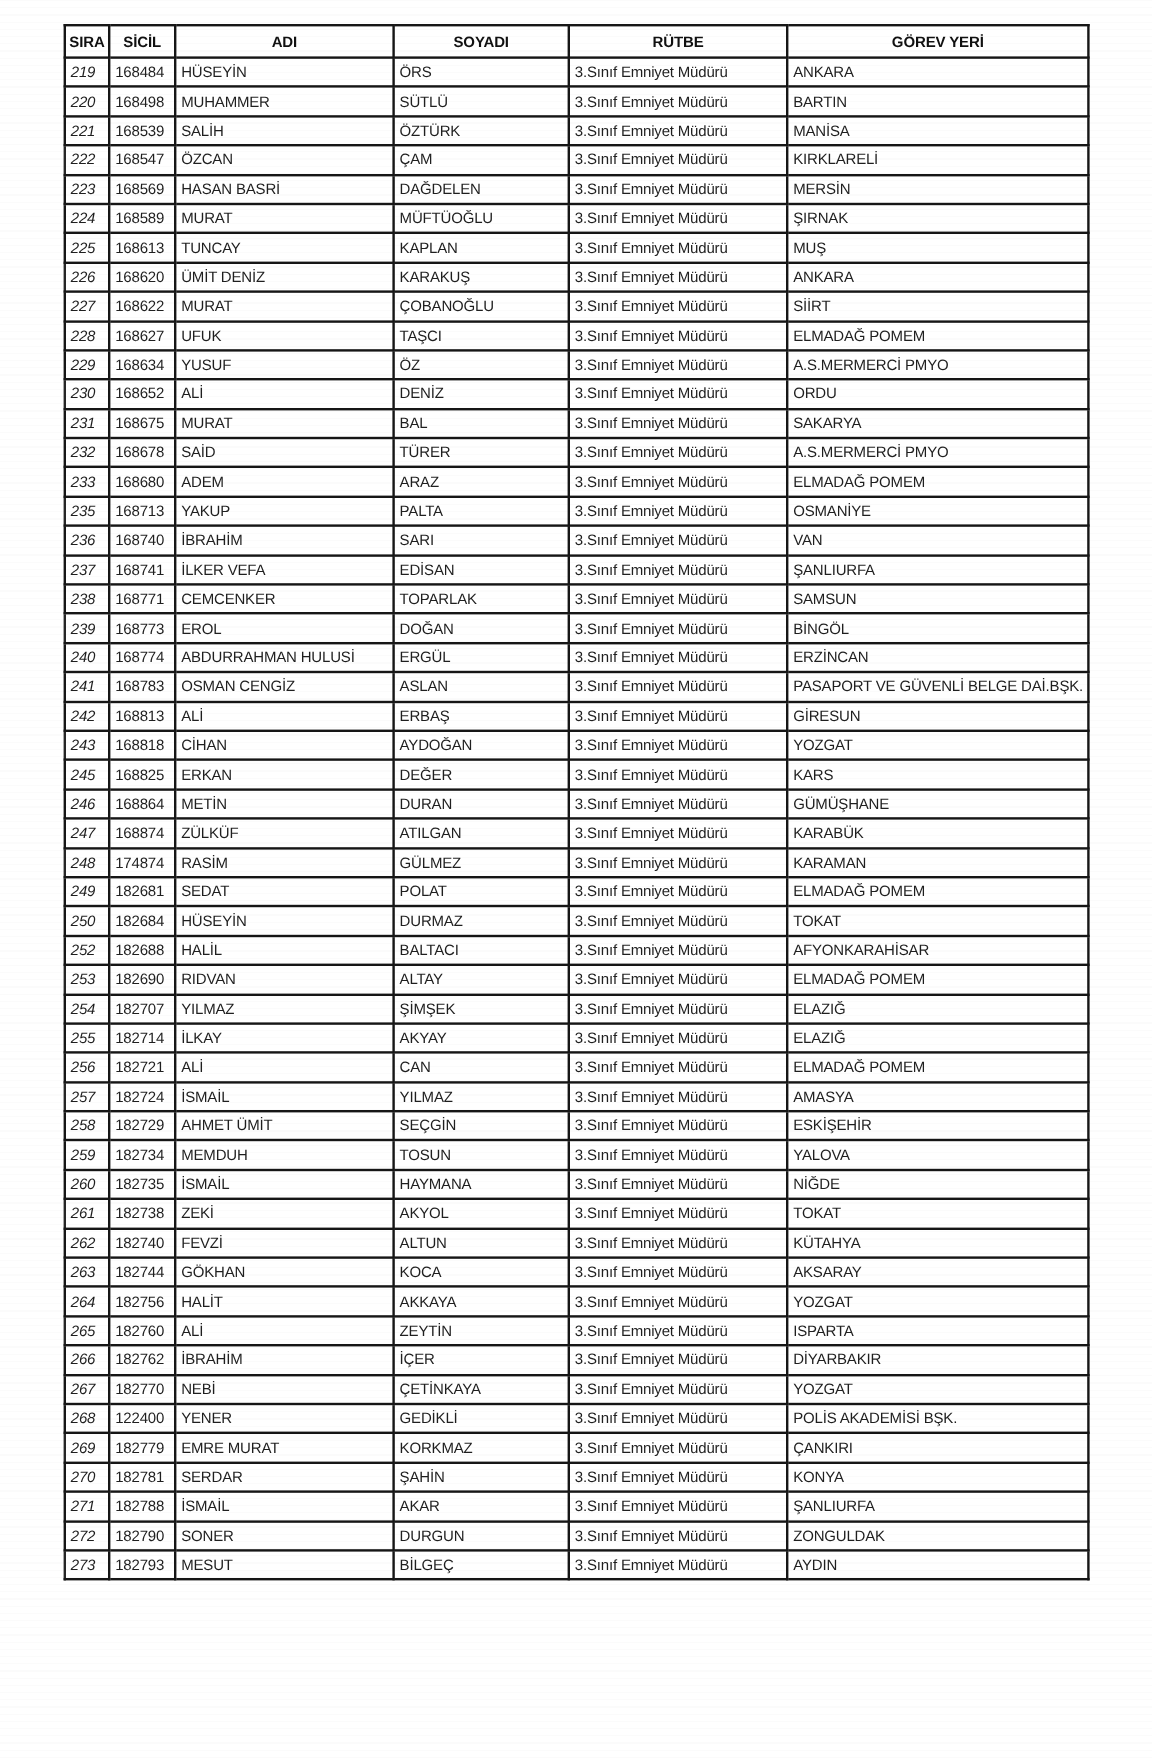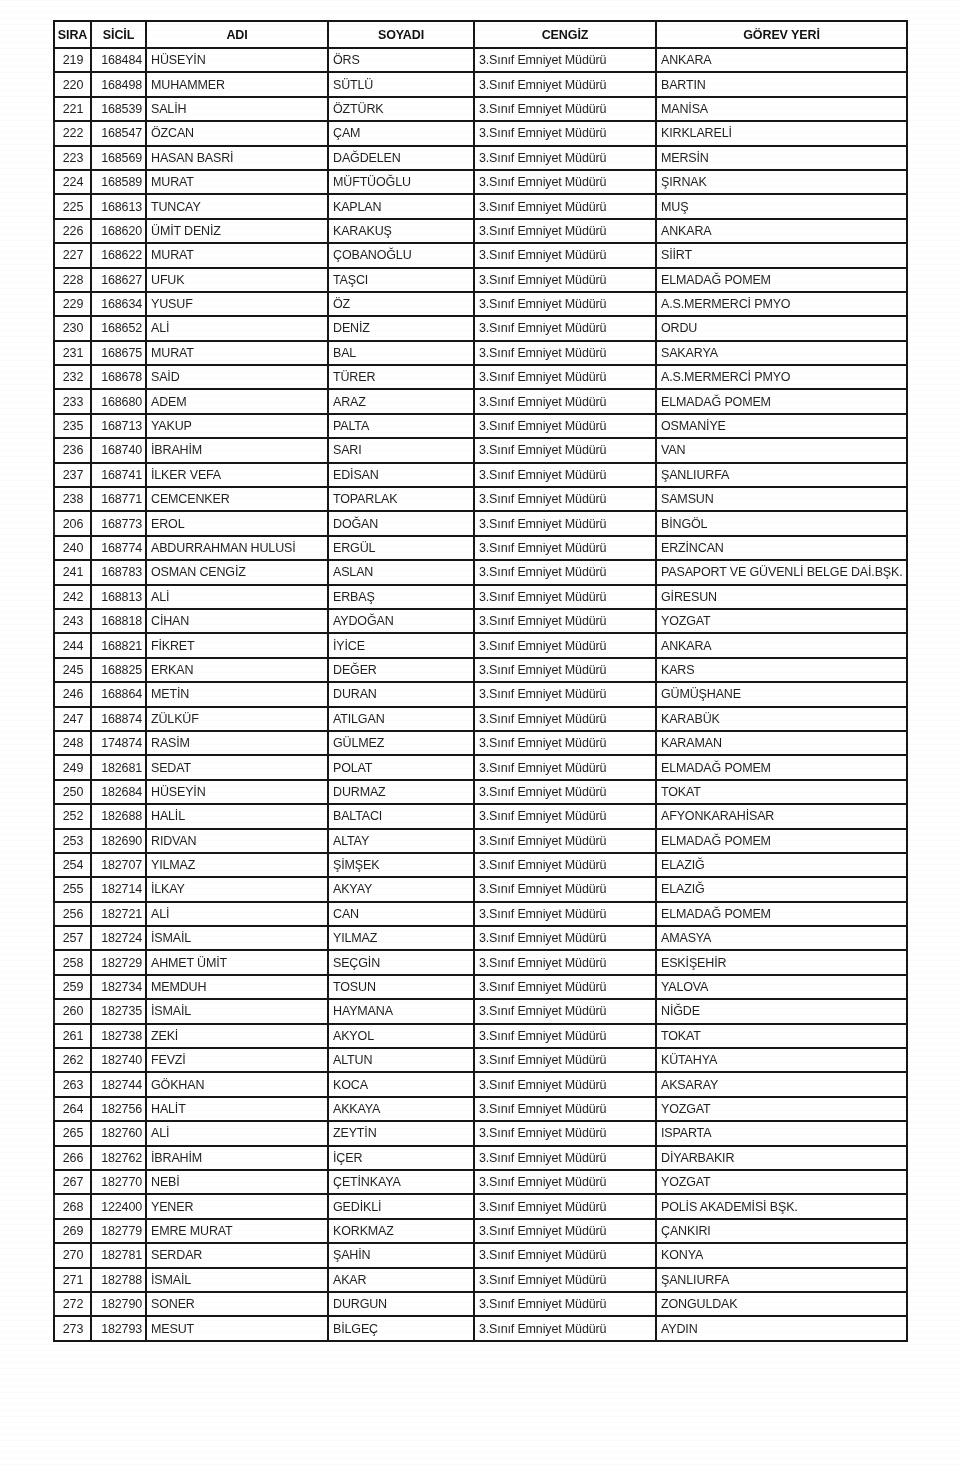--- a/index.html
+++ b/index.html
@@ -48,22 +48,22 @@
     letter-spacing: -0.1px;
     color: #111;
   }
   table.personnel td {
     height: 22.4px;
     font-size: 12.5px;
     padding: 0 3px 0 4px;
     letter-spacing: -0.15px;
     color: #1f1f1f;
   }
-  td.col-sira   { text-align: center; }
-  td.col-sicil  { text-align: right; padding-right: 6px; }
+  td.col-sira   { text-align: left; font-style: italic; }
+  td.col-sicil  { padding-right: 6px; }
   td.col-adi,
   td.col-soyadi,
   td.col-rutbe,
   td.col-gorev  { text-align: left; }
 
   
   tbody tr:nth-child(3n) td   { border-top-color: #050505; }
   tbody tr:nth-child(3n+1) td { border-top-color: #232323; }
   tbody tr:nth-child(4n) td   { border-left-color: #262626; }
 </style>
@@ -79,21 +79,21 @@
       <col style="width:146px">
       <col style="width:182px">
       <col style="width:251px">
     </colgroup>
     <thead>
       <tr>
         <th>SIRA</th>
         <th>SİCİL</th>
         <th>ADI</th>
         <th>SOYADI</th>
-        <th>CENGİZ</th>
+        <th>RÜTBE</th>
         <th>GÖREV YERİ</th>
       </tr>
     </thead>
     <tbody>
         <tr>
           <td class="col-sira">219</td>
           <td class="col-sicil">168484</td>
           <td class="col-adi">HÜSEYİN</td>
           <td class="col-soyadi">ÖRS</td>
           <td class="col-rutbe">3.Sınıf Emniyet Müdürü</td>
@@ -237,21 +237,21 @@
         </tr>
         <tr>
           <td class="col-sira">238</td>
           <td class="col-sicil">168771</td>
           <td class="col-adi">CEMCENKER</td>
           <td class="col-soyadi">TOPARLAK</td>
           <td class="col-rutbe">3.Sınıf Emniyet Müdürü</td>
           <td class="col-gorev">SAMSUN</td>
         </tr>
         <tr>
-          <td class="col-sira">206</td>
+          <td class="col-sira">239</td>
           <td class="col-sicil">168773</td>
           <td class="col-adi">EROL</td>
           <td class="col-soyadi">DOĞAN</td>
           <td class="col-rutbe">3.Sınıf Emniyet Müdürü</td>
           <td class="col-gorev">BİNGÖL</td>
         </tr>
         <tr>
           <td class="col-sira">240</td>
           <td class="col-sicil">168774</td>
           <td class="col-adi">ABDURRAHMAN HULUSİ</td>
@@ -275,28 +275,20 @@
           <td class="col-rutbe">3.Sınıf Emniyet Müdürü</td>
           <td class="col-gorev">GİRESUN</td>
         </tr>
         <tr>
           <td class="col-sira">243</td>
           <td class="col-sicil">168818</td>
           <td class="col-adi">CİHAN</td>
           <td class="col-soyadi">AYDOĞAN</td>
           <td class="col-rutbe">3.Sınıf Emniyet Müdürü</td>
           <td class="col-gorev">YOZGAT</td>
-        </tr>
-        <tr>
-          <td class="col-sira">244</td>
-          <td class="col-sicil">168821</td>
-          <td class="col-adi">FİKRET</td>
-          <td class="col-soyadi">İYİCE</td>
-          <td class="col-rutbe">3.Sınıf Emniyet Müdürü</td>
-          <td class="col-gorev">ANKARA</td>
         </tr>
         <tr>
           <td class="col-sira">245</td>
           <td class="col-sicil">168825</td>
           <td class="col-adi">ERKAN</td>
           <td class="col-soyadi">DEĞER</td>
           <td class="col-rutbe">3.Sınıf Emniyet Müdürü</td>
           <td class="col-gorev">KARS</td>
         </tr>
         <tr>

